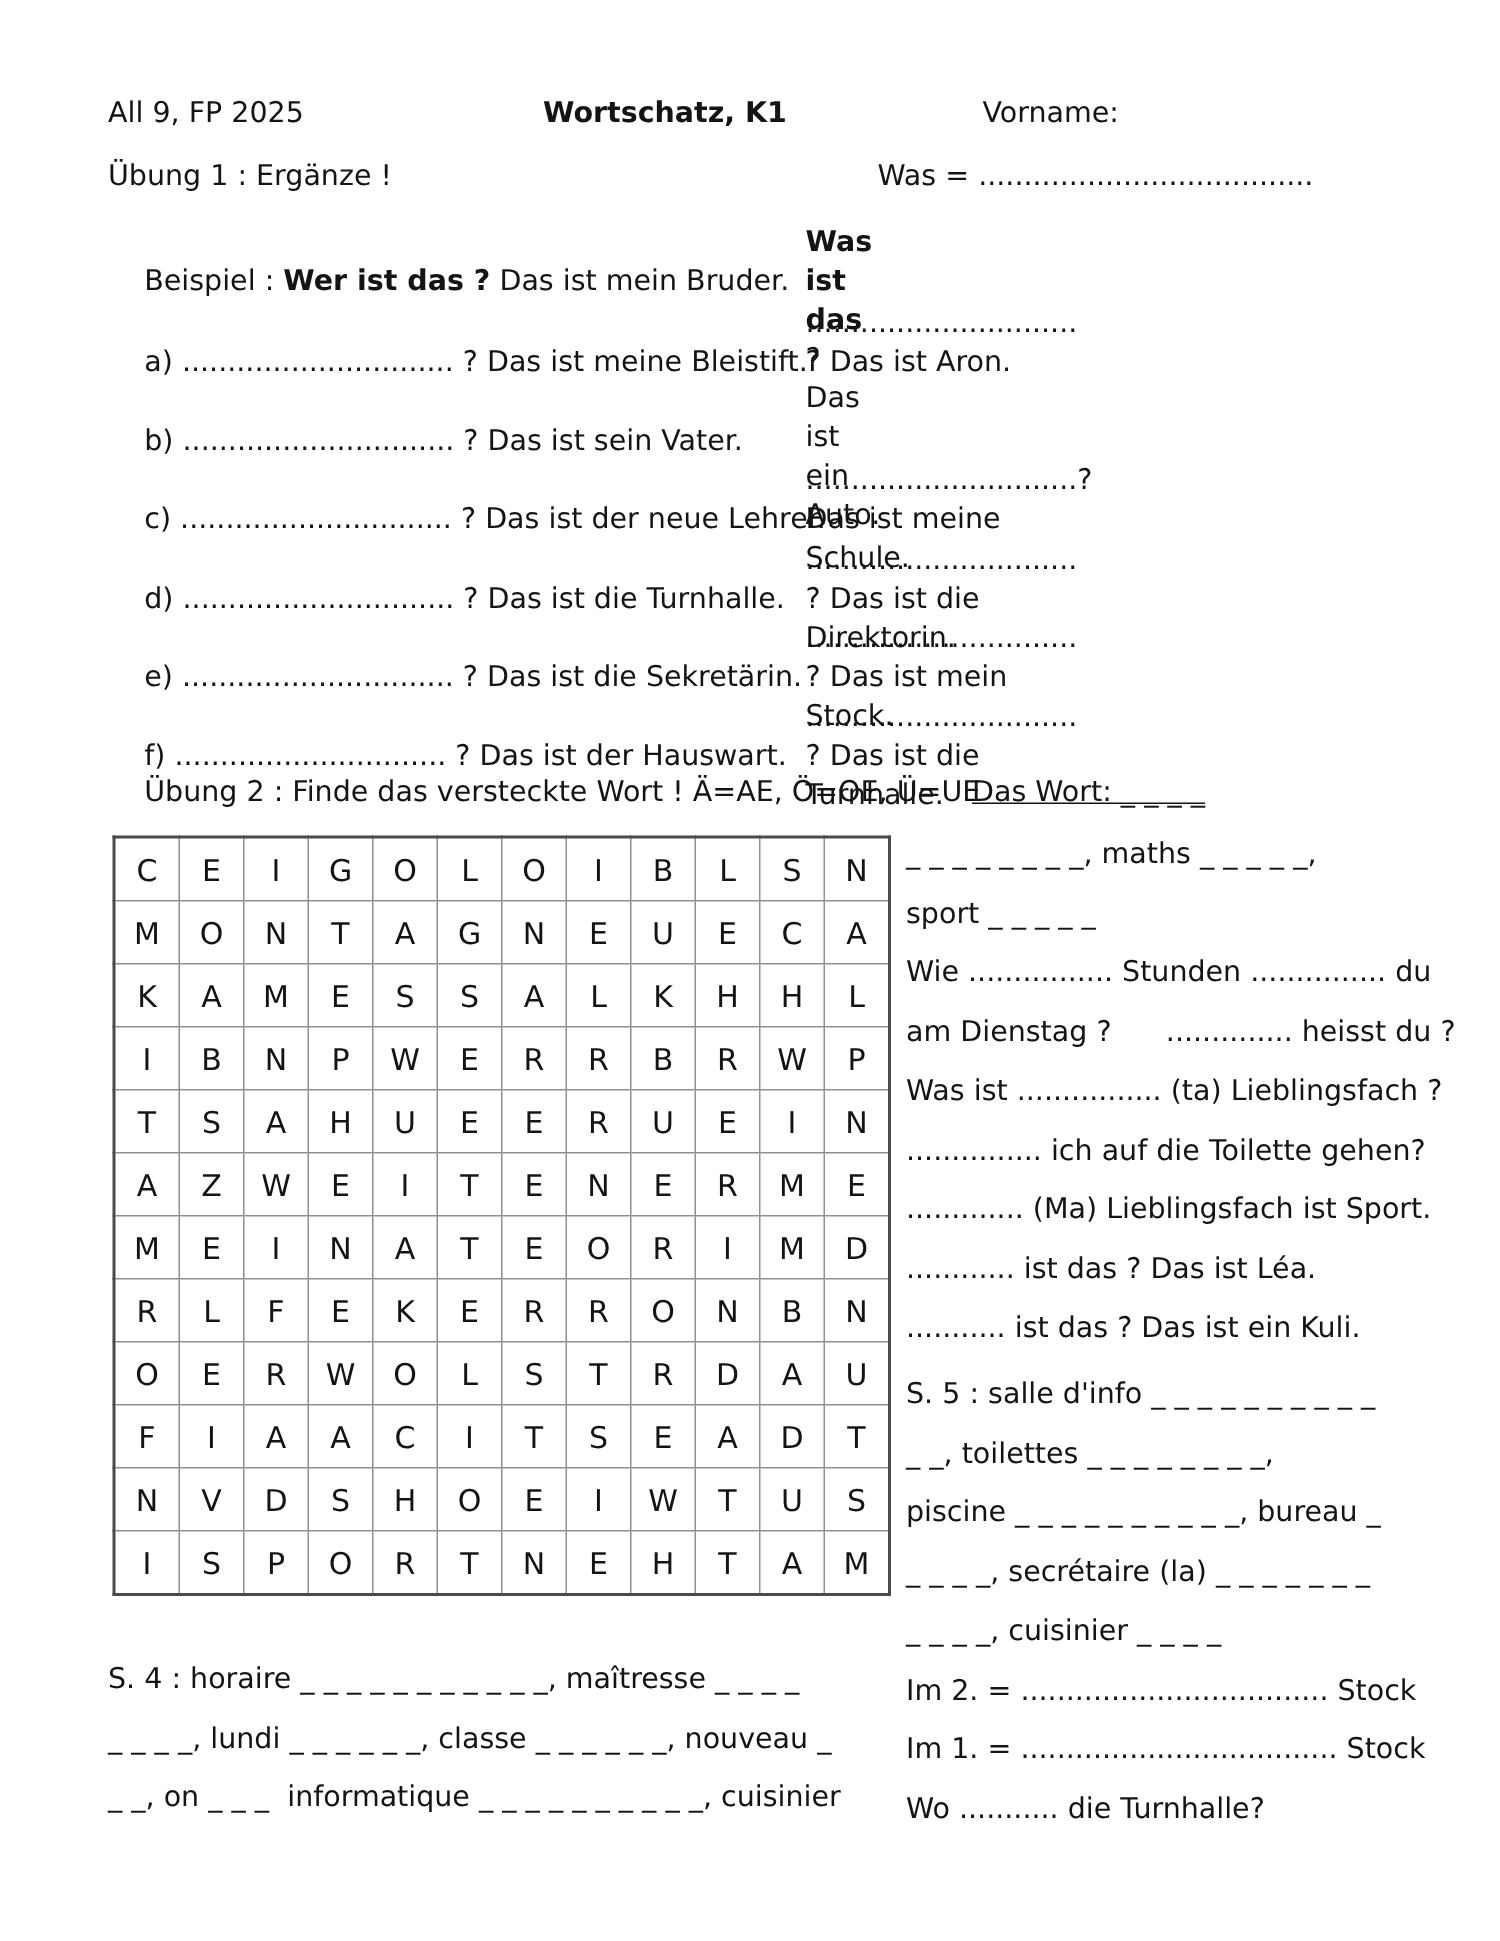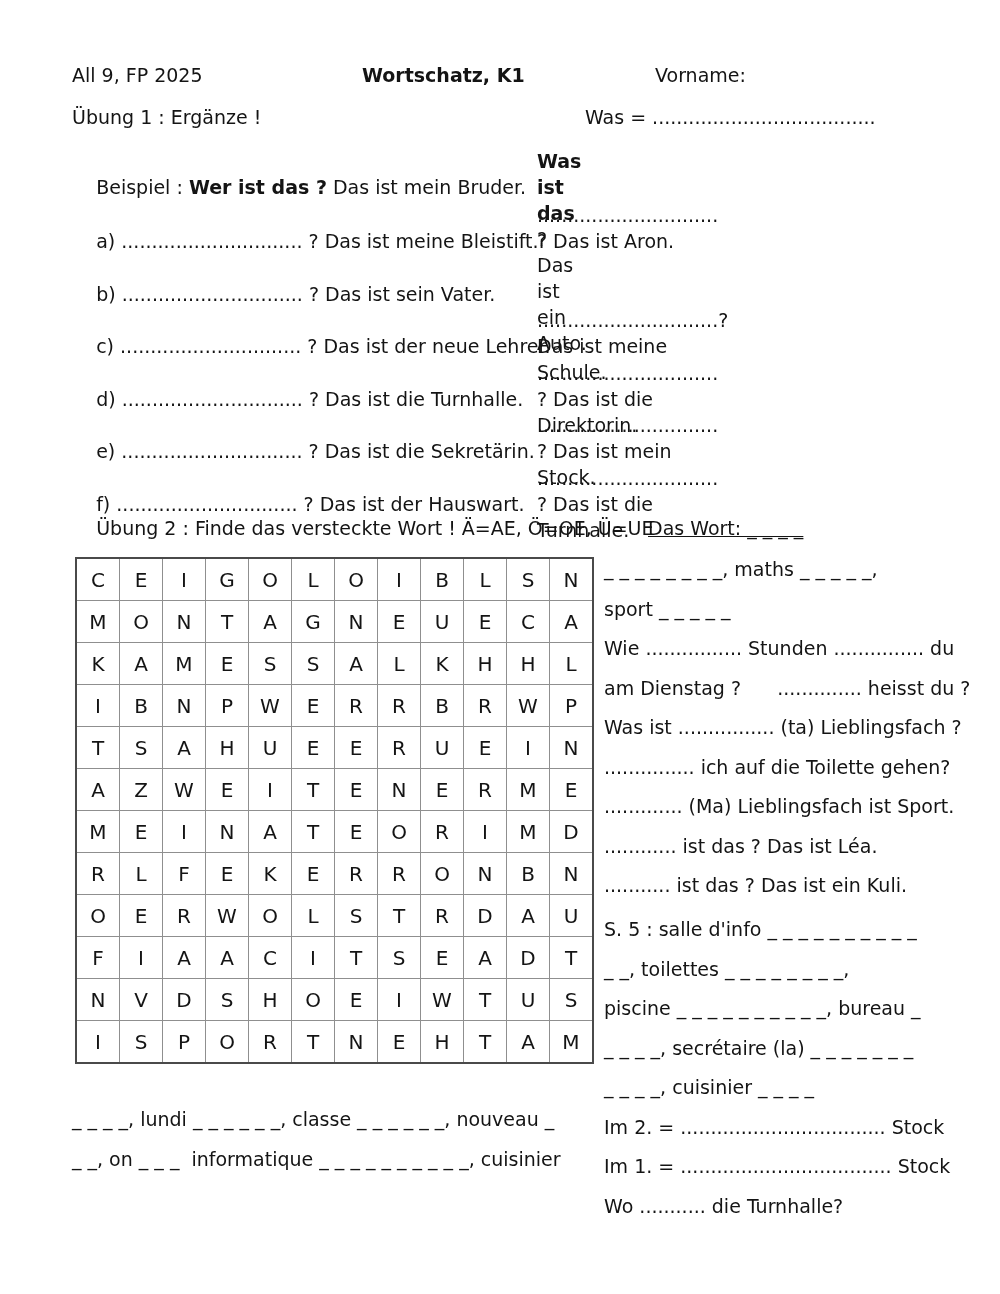--- a/index.html
+++ b/index.html
@@ -257,17 +257,18 @@
     <div class="rc-line">_ _, toilettes _ _ _ _ _ _ _ _,</div>
     <div class="rc-line">piscine _ _ _ _ _ _ _ _ _ _, bureau _</div>
     <div class="rc-line">_ _ _ _, secrétaire (la) _ _ _ _ _ _ _</div>
     <div class="rc-line">_ _ _ _, cuisinier _ _ _ _</div>
     <div class="rc-line">Im 2. = .................................. Stock</div>
     <div class="rc-line">Im 1. = ................................... Stock</div>
     <div class="rc-line">Wo ........... die Turnhalle?</div>
   </div>
 
   <div class="s4">
+    <div class="rc-line">S. 4 : horaire _ _ _ _ _ _ _ _ _ _ _, maîtresse _ _ _ _</div>
     <div class="rc-line">_ _ _ _, lundi _ _ _ _ _ _, classe _ _ _ _ _ _, nouveau _</div>
     <div class="rc-line">_ _, on _ _ _  informatique _ _ _ _ _ _ _ _ _ _, cuisinier</div>
   </div>
 
 </div>
 
 </body></html>

